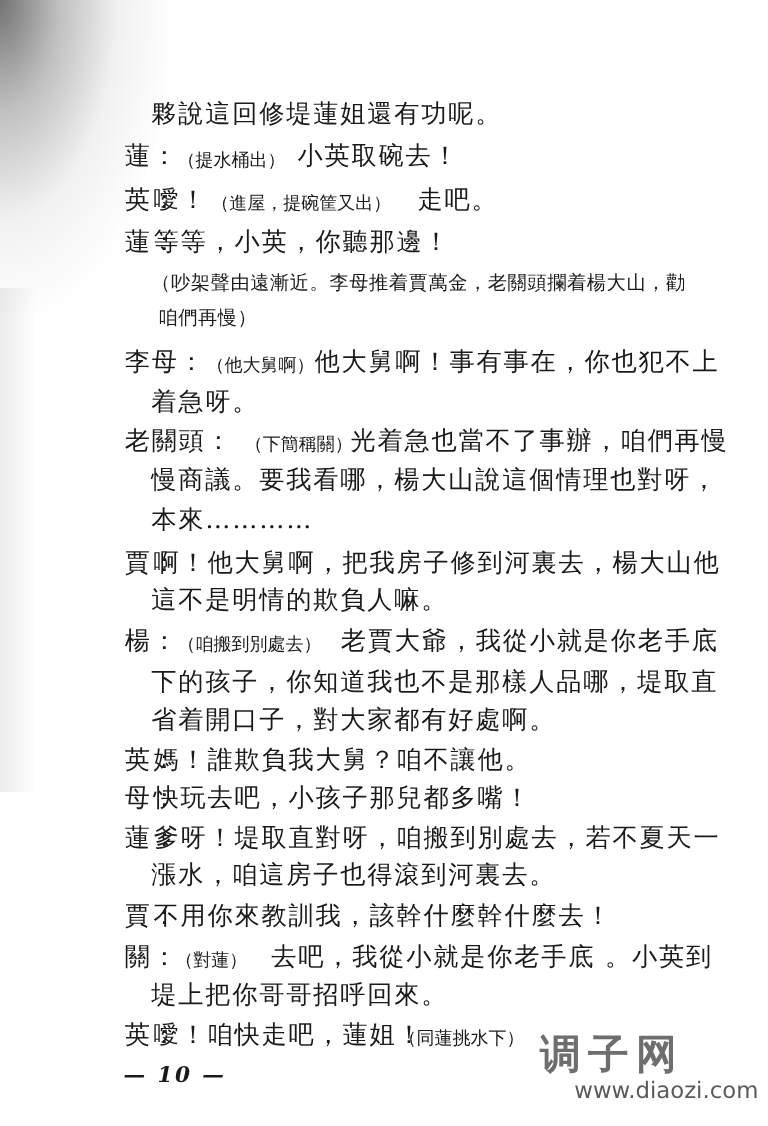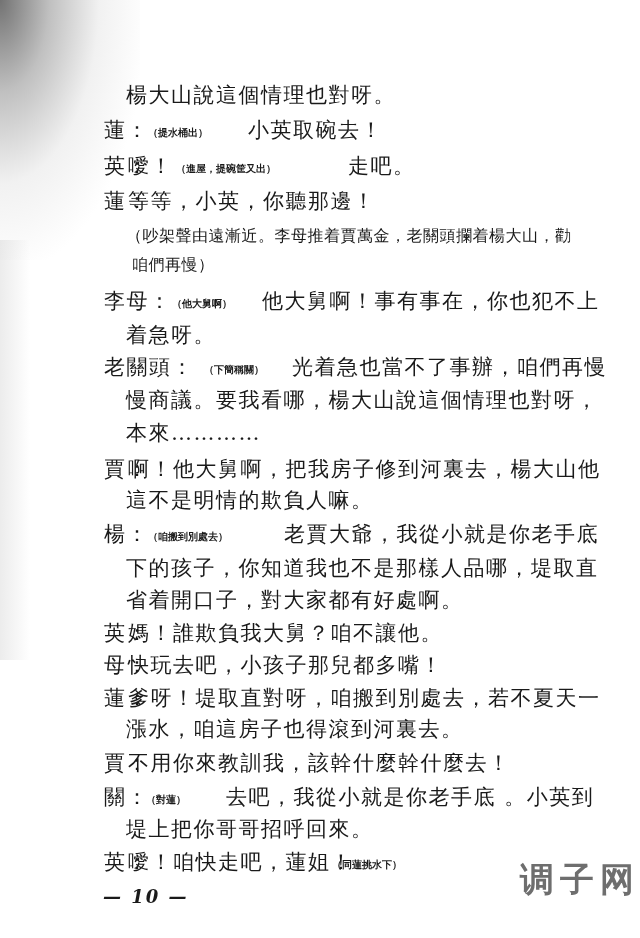--- a/index.html
+++ b/index.html
@@ -18,48 +18,49 @@
       position: absolute; left: 0; top: 240px; width: 30px; height: 420px;
       background: linear-gradient(to right, rgba(200,200,200,0.35), rgba(255,255,255,0));
     }
     .page { position: absolute; left: 0; top: 0; width: 640px; height: 938px; }
     .line {
       position: absolute; left: 0; white-space: nowrap;
       font-size: 21px; letter-spacing: 1.5px; line-height: 30px;
     }
     .speaker { position: absolute; left: 104px; }
     .text { position: absolute; }
-    .stage { font-size: 10px; letter-spacing: 0; font-weight: bold; }
+    .stage { font-size: 15px; letter-spacing: 0; }
     .direction-line { font-size: 16px; letter-spacing: 0.5px; }
     .page-number {
       position: absolute; left: 103px; top: 886px;
       font-size: 18px; font-weight: bold; font-style: italic; letter-spacing: 2px;
     }
     .watermark {
       position: absolute; left: 440px; top: 860px; width: 200px; text-align: right;
     }
     .wm-title {
       font-family: "DejaVu Sans", sans-serif; font-weight: bold;
       font-size: 34px; color: #6e6e6e; letter-spacing: 6px; line-height: 38px;
+      padding-right: 70px;
     }
     .wm-url {
       font-family: "DejaVu Sans", sans-serif; font-size: 19px; color: #5a5a5a;
       line-height: 22px; padding-right: 8px;
     }
   </style>
 </head>
 <body>
 
 <div class="corner-smudge"></div>
 <div class="edge-smudge"></div>
 
 <div class="page">
 
   <div class="line" style="top:80px">
-    <span class="text" style="left:126px">楊大山說這個情理也對呀。</span>
+    <span class="text" style="left:126px">夥說這回修堤蓮姐還有功呢。</span>
   </div>
 
   <div class="line" style="top:115px">
     <span class="speaker">蓮：</span>
     <span class="text stage" style="left:148px;top:3px">（提水桶出）</span>
     <span class="text" style="left:248px">小英取碗去！</span>
   </div>
 
   <div class="line" style="top:151px">
     <span class="speaker">英：</span>
@@ -165,14 +166,15 @@
   <div class="line" style="top:847px">
     <span class="speaker">英：</span>
     <span class="text" style="left:128px">噯！咱快走吧，蓮姐！</span>
     <span class="text stage" style="left:332px;top:3px">（同蓮挑水下）</span>
   </div>
 
   <div class="page-number">— 10 —</div>
 
   <div class="watermark">
     <div class="wm-title">调子网</div>
+    <div class="wm-url">www.diaozi.com</div>
   </div>
 </div>
 
 </body></html>

